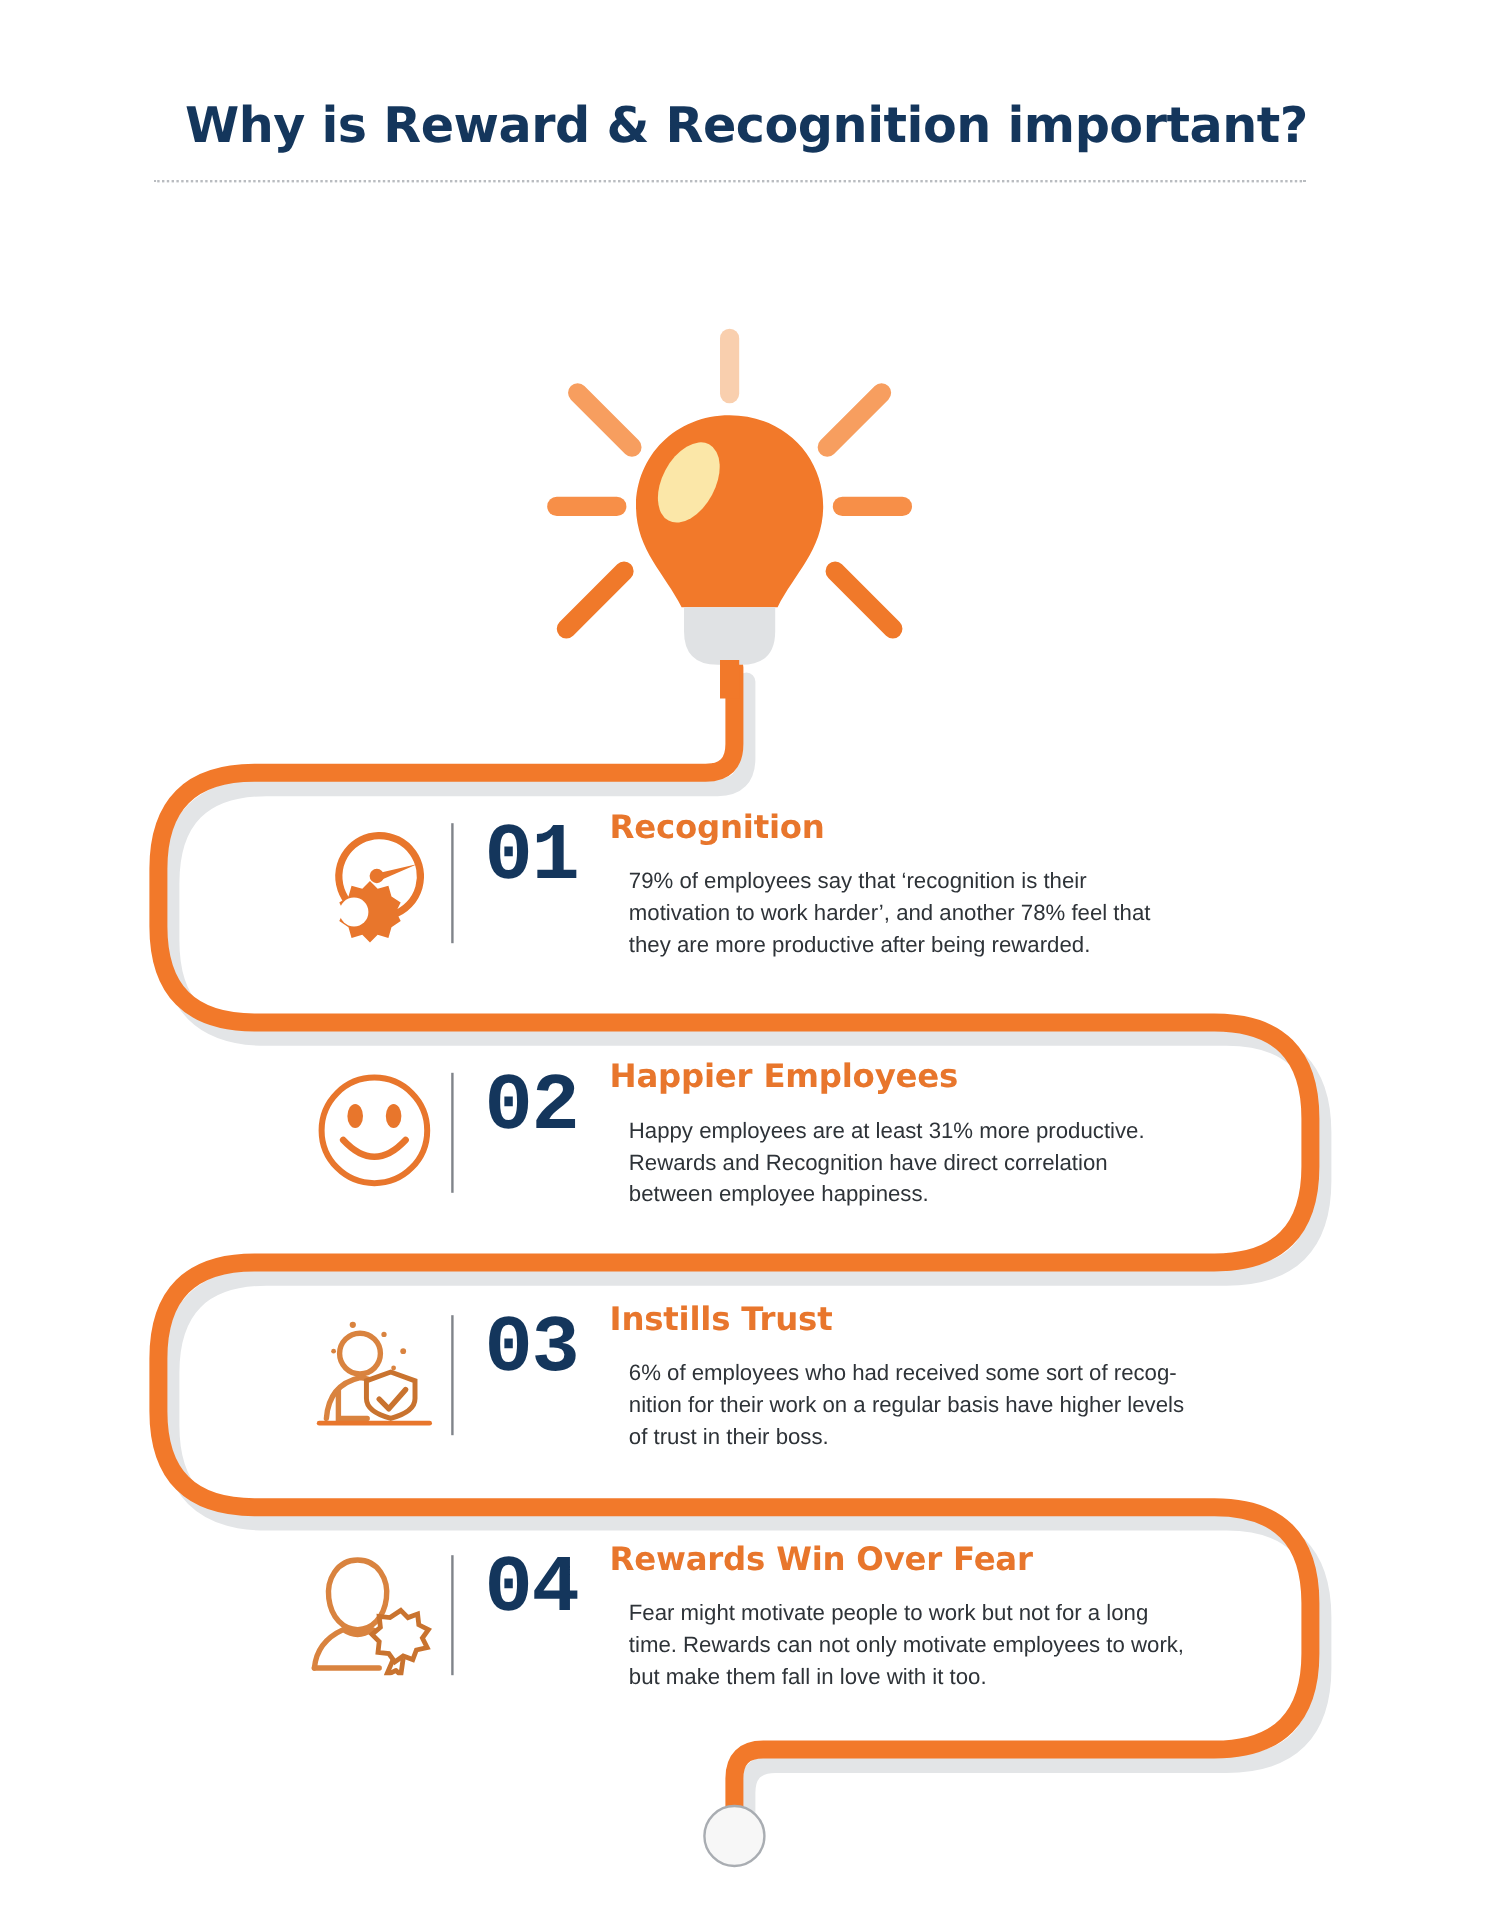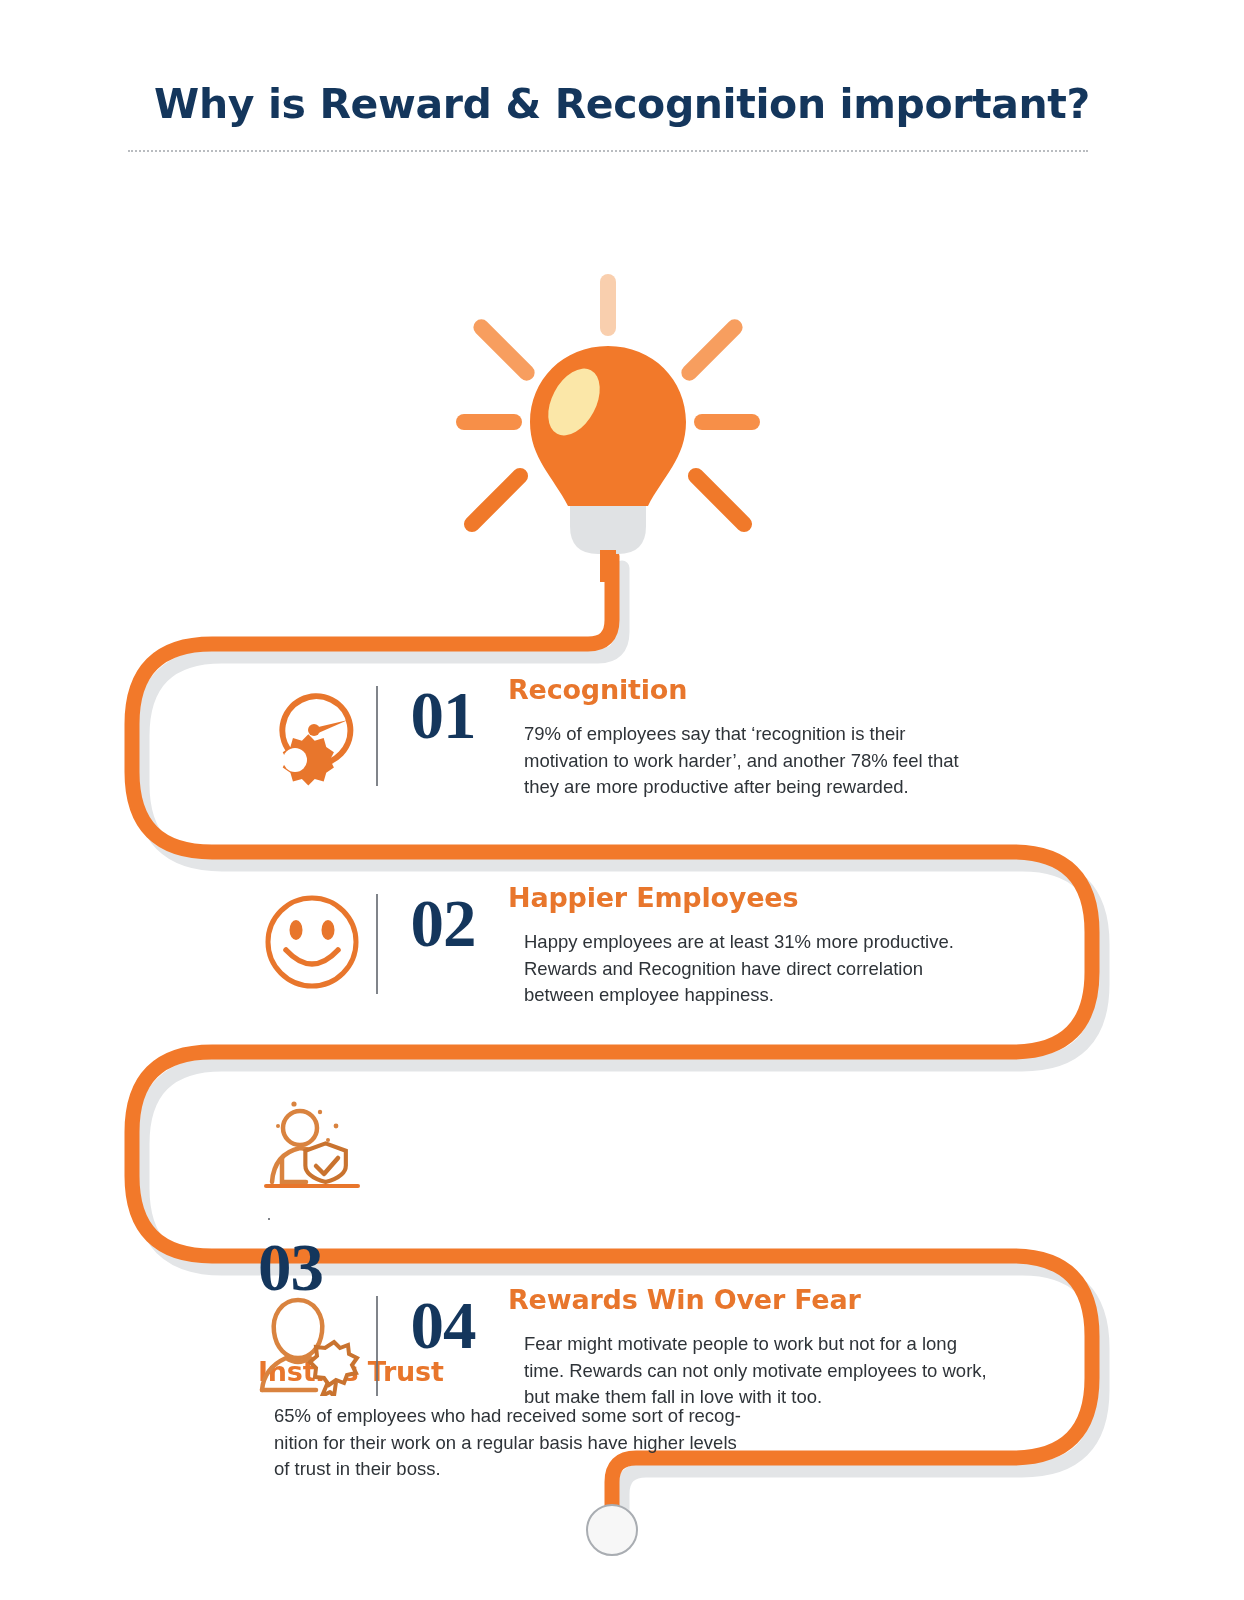--- a/index.html
+++ b/index.html
@@ -61,21 +61,21 @@
   }
 
   
   .item {
     position: absolute;
     display: flex;
     align-items: flex-start;
   }
   #item-1 { left: 258px; top: 668px;  width: 800px; }
   #item-2 { left: 258px; top: 876px;  width: 800px; }
-  #item-3 { left: 258px; top: 1078px; width: 800px; flex-direction: column; }
+  #item-3 { left: 258px; top: 1078px; width: 800px; }
   #item-4 { left: 258px; top: 1278px; width: 800px; }
 
   .item-icon {
     width: 108px;
     height: 104px;
     flex: 0 0 108px;
     position: relative;
     margin-top: 14px;
   }
   .item-icon svg { display: block; }
@@ -84,21 +84,21 @@
     flex: 0 0 2px;
     width: 2px;
     height: 100px;
     background: #6a6f76;
     margin: 18px 0 0 10px;
     opacity: 0.85;
   }
 
   .item-number {
     flex: 0 0 130px;
-    font-family: Liberation Serif, serif;
+    font-family: Liberation Mono, monospace;
     font-size: 67px;
     font-weight: bold;
     color: #14365c;
     letter-spacing: -1px;
     line-height: 1;
     text-align: center;
     padding-top: 14px;
   }
 
   .item-body {
@@ -290,21 +290,21 @@
 
         <path d="M 74 54 L 96 62 L 96 78 Q 96 90 74 96 Q 52 90 52 78 L 52 62 Z" fill="#ffffff" stroke="#c9732f" stroke-width="4.5" transform="translate(-6,-2) scale(0.92) translate(6,4)"></path>
 
         <path d="M 58 74 L 66 82 L 80 66" fill="none" stroke="#c9732f" stroke-width="4.5" stroke-linecap="round" stroke-linejoin="round"></path>
       </svg>
     </div>
     <div class="item-divider"></div>
     <div class="item-number">03</div>
     <div class="item-body">
       <h3 class="item-heading">Instills Trust</h3>
-      <p class="item-text">65% of employees who had received some sort of recog-
+      <p class="item-text">6% of employees who had received some sort of recog-
 nition for their work on a regular basis have higher levels
 of trust in their boss.</p>
     </div>
   </div>
 
   <div class="item" id="item-4">
     <div class="item-icon">
       <svg viewBox="0 0 108 104" width="108" height="104">
 
         <path d="M 40 8 C 57 8 66 24 64 40 C 62 56 52 66 40 66 C 28 66 18 56 16 40 C 14 24 23 8 40 8 Z" fill="none" stroke="#d9833f" stroke-width="4.5"></path>

